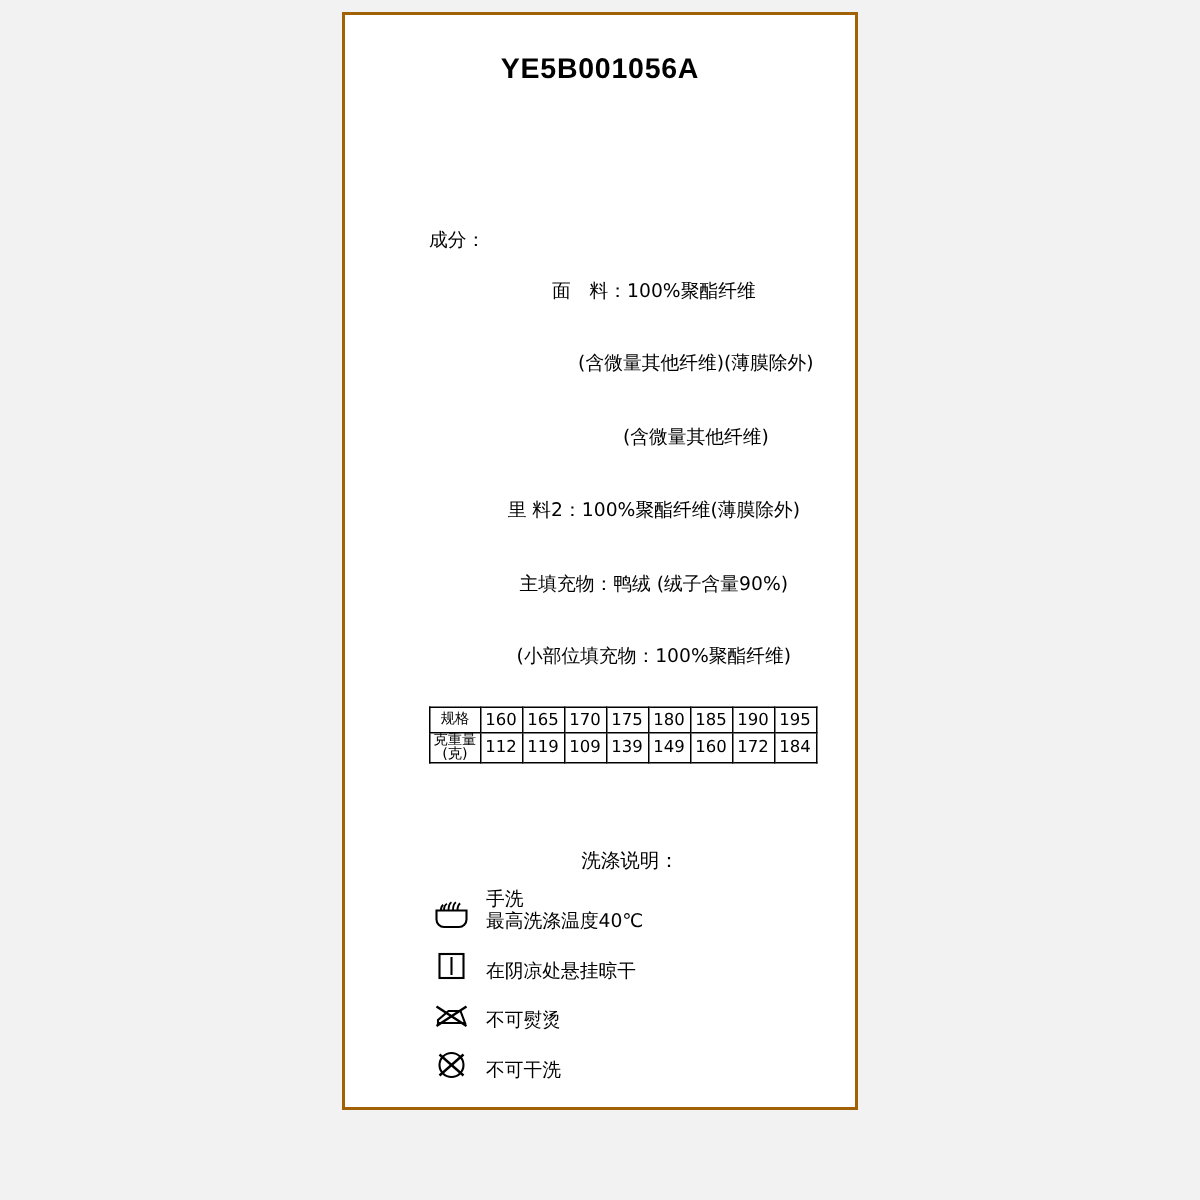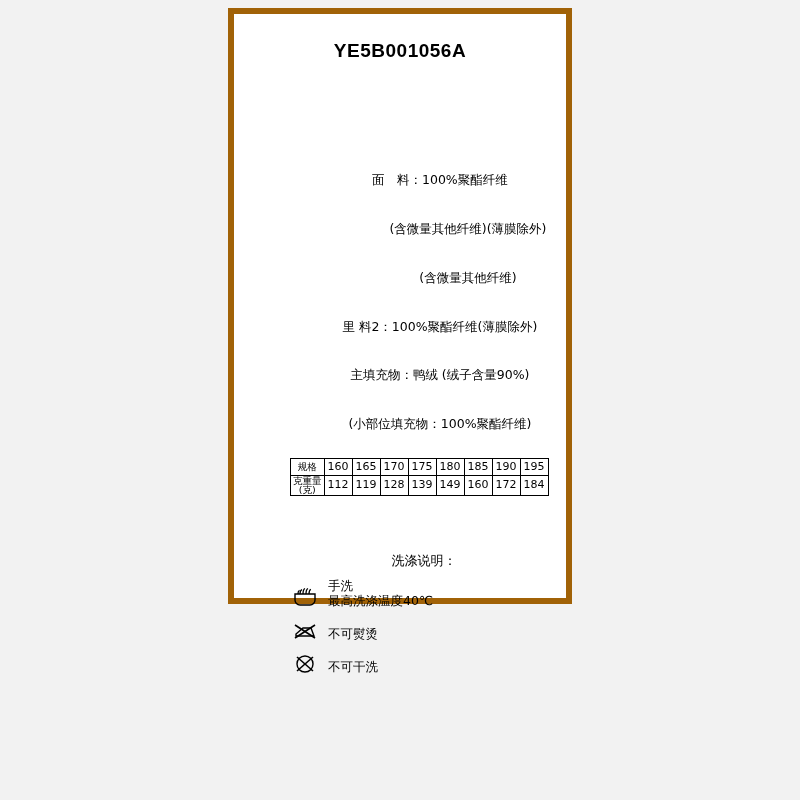--- a/index.html
+++ b/index.html
@@ -6,23 +6,23 @@
   html, body { margin: 0; padding: 0; }
   body {
     width: 800px; height: 800px;
     background: #f2f2f2;
     font-family: "DejaVu Sans", "Liberation Sans", sans-serif;
     overflow: hidden;
   }
   #label-card {
     position: absolute;
     left: 228px; top: 8px;
-    width: 344px; height: 596px;
+    width: 344px; height: 732px;
     background: #ffffff;
-    border: 6px solid #a16207;
+    border: 2px solid #a16207;
   }
   #card-title {
     text-align: center;
     font-size: 19px;
     font-weight: bold;
     letter-spacing: 0.5px;
     color: #000;
     margin-top: 26px;
     font-family: "Liberation Sans", sans-serif;
   }
@@ -94,20 +94,21 @@
 </head>
 <body>
 
 <div id="label-card">
 
   <div id="card-title">YE5B001056A</div>
 
   <div class="content">
 
     <div class="composition">
+      <div class="comp-head">成分：</div>
 
       <div class="comp-row">
         <span class="comp-label">面　料：</span><span>100%聚酯纤维</span>
       </div>
       <div class="comp-row" style="padding-left:56px">
         <span>(含微量其他纤维)(薄膜除外)</span>
       </div>
       <div class="comp-row" style="padding-left:56px">
         <span>(含微量其他纤维)</span>
       </div>
@@ -135,21 +136,21 @@
         <td>190</td>
         <td>195</td>
       </tr>
       <tr>
         <td class="rowhead">
               <span class="two">克重量</span>
               <span class="two">(克)</span>
             </td>
         <td>112</td>
         <td>119</td>
-        <td>128</td>
+        <td>109</td>
         <td>139</td>
         <td>149</td>
         <td>160</td>
         <td>172</td>
         <td>184</td>
       </tr>
     </tbody>
       </table>
 
     <div class="wash-title">洗涤说明：</div>
@@ -167,20 +168,31 @@
             <path d="M7.5 3.2 c-1.2 0.8 -1.6 2.2 -1.5 3.8" fill="none" stroke="#000" stroke-width="1.3"></path>
           </svg>
         </span>
         <span class="wash-text">
           <span class="l2">手洗</span>
           <span class="l2">最高洗涤温度40℃</span>
         </span>
       </div>
 
 
+      <div class="wash-item">
+        <span class="wash-icon">
+          <svg width="26" height="22" viewBox="0 0 26 22">
+            <rect x="5" y="3" width="16" height="16" fill="none" stroke="#000" stroke-width="1.4"></rect>
+            <line x1="13" y1="5" x2="13" y2="17" stroke="#000" stroke-width="1.4"></line>
+          </svg>
+        </span>
+        <span class="wash-text">
+          <span class="l2">在阴凉处悬挂晾干</span>
+        </span>
+      </div>
 
       <div class="wash-item">
         <span class="wash-icon">
           <svg width="26" height="22" viewBox="0 0 26 22">
             <path d="M4 16 h18 l-3 -8 h-8 l-7 6 z" fill="none" stroke="#000" stroke-width="1.4"></path>
             <line x1="3" y1="18" x2="23" y2="5" stroke="#000" stroke-width="1.6"></line>
             <line x1="3" y1="5" x2="23" y2="18" stroke="#000" stroke-width="1.6"></line>
           </svg>
         </span>
         <span class="wash-text">

